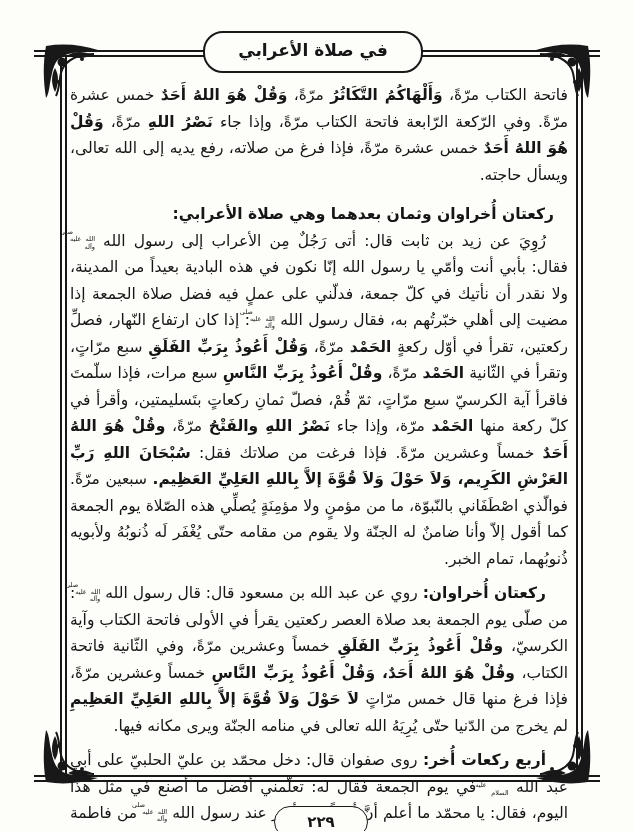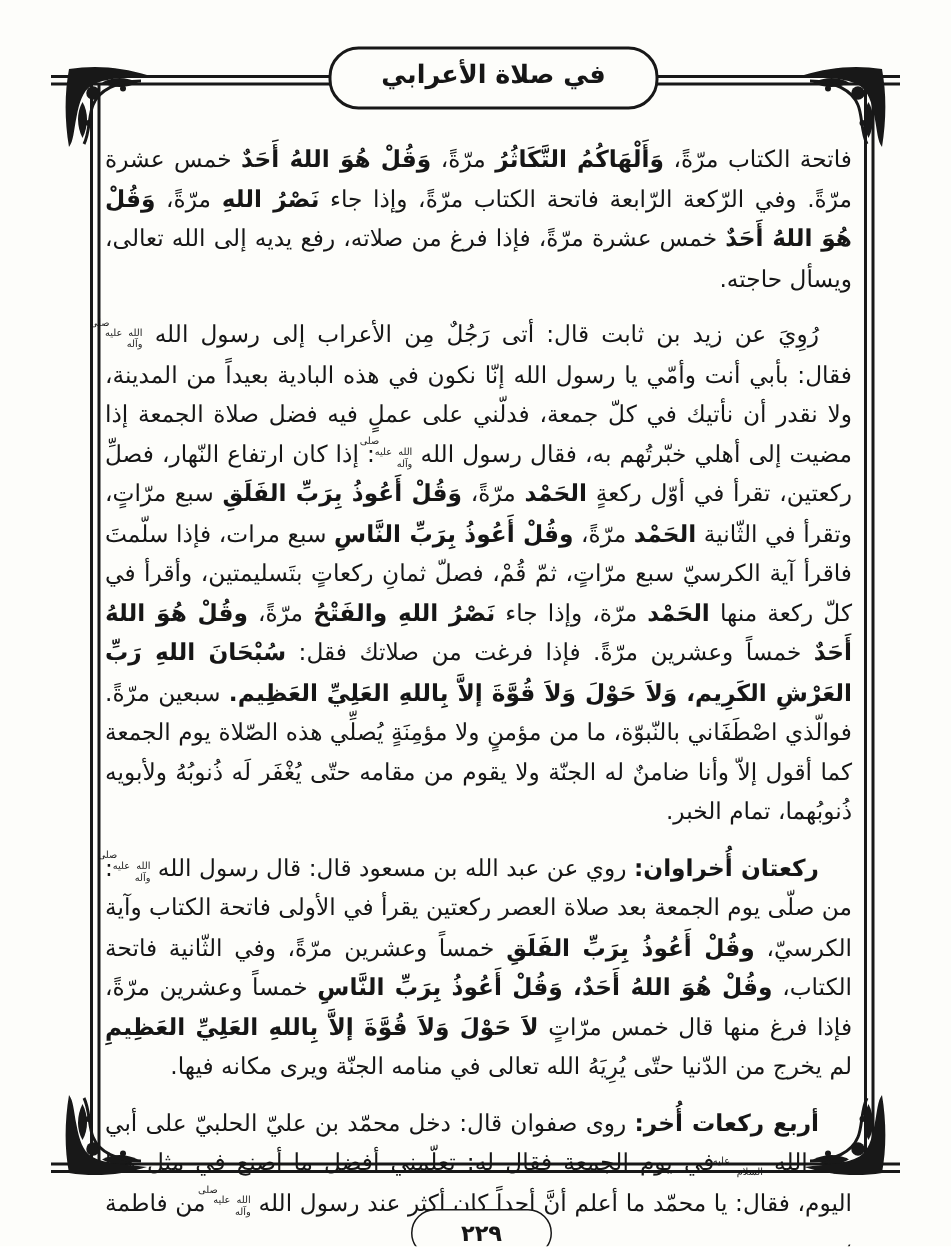--- a/index.html
+++ b/index.html
@@ -25,30 +25,30 @@
   .corner.tl{left:42px;top:42px;}
   .corner.tr{left:534px;top:42px;transform:scaleX(-1);}
   .corner.bl{left:42px;top:728px;transform:scaleY(-1);}
   .corner.br{left:534px;top:728px;transform:scale(-1,-1);}
   
   .cartouche{
     position:absolute;z-index:3;background:#fdfdfa;
     border:2px solid #181818;border-radius:20px;
     display:flex;align-items:center;justify-content:center;
   }
-  .cartouche.title{left:219px;top:31px;width:216px;height:38px;align-items:center;}
+  .cartouche.title{left:203px;top:31px;width:216px;height:38px;align-items:center;}
   .cartouche.pageno{left:274px;top:766px;width:92px;height:30px;border-width:1.5px;margin-top:40px;}
   .title-text{font-weight:bold;font-size:17px;line-height:1;padding-bottom:3px;}
   .pageno-text{font-weight:bold;font-size:15px;letter-spacing:2px;line-height:1;}
   
   .body-text{
     position:absolute;left:70px;top:82px;width:498px;z-index:1;
     direction:rtl;font-size:15.5px;line-height:26.5px;
   }
-  .body-text p{margin:11px 0 8px;text-align:justify;}
+  .body-text p{margin:0 0 8px;text-align:justify;}
   .body-text p.heading{font-weight:bold;text-indent:14px;margin:13px 0 0;}
   .body-text p.indent{text-indent:22px;}
   .seg-bold{font-weight:bold;}
   .seg-hon{
     display:inline-block;width:25px;font-size:6.5px;line-height:1.1;
     vertical-align:-3px;white-space:normal;font-weight:normal;
   }
 </style>
 </head>
 <body>
@@ -96,20 +96,21 @@
     <circle cx="40" cy="17" r="2" fill="#181818"></circle>
     <circle cx="17" cy="40" r="2" fill="#181818"></circle>
   </svg>
 
   <div class="cartouche title">
     <span class="title-text">في صلاة الأعرابي</span>
   </div>
 
   <div class="body-text">
       <p class="para"><span class="seg-text">فاتحة الكتاب مرّةً، </span><span class="seg-bold">وَأَلْهَاكُمُ التَّكَاثُرُ</span><span class="seg-text"> مرّةً، </span><span class="seg-bold">وَقُلْ هُوَ اللهُ أَحَدٌ</span><span class="seg-text"> خمس عشرة مرّةً. وفي الرّكعة الرّابعة فاتحة الكتاب مرّةً، وإذا جاء </span><span class="seg-bold">نَصْرُ اللهِ</span><span class="seg-text"> مرّةً، </span><span class="seg-bold">وَقُلْ هُوَ اللهُ أَحَدٌ</span><span class="seg-text"> خمس عشرة مرّةً، فإذا فرغ من صلاته، رفع يديه إلى الله تعالى، ويسأل حاجته.</span></p>
+      <p class="heading"><span class="seg-text">ركعتان أُخراوان وثمان بعدهما وهي صلاة الأعرابي:</span></p>
       <p class="para indent"><span class="seg-text">رُوِيَ عن زيد بن ثابت قال: أتى رَجُلٌ مِن الأعراب إلى رسول الله </span><span class="seg-hon">صلى الله عليه وآله</span><span class="seg-text"> فقال: بأبي أنت وأمّي يا رسول الله إنّا نكون في هذه البادية بعيداً من المدينة، ولا نقدر أن نأتيك في كلّ جمعة، فدلّني على عملٍ فيه فضل صلاة الجمعة إذا مضيت إلى أهلي خبّرتُهم به، فقال رسول الله </span><span class="seg-hon">صلى الله عليه وآله</span><span class="seg-text">: إذا كان ارتفاع النّهار، فصلِّ ركعتين، تقرأ في أوّل ركعةٍ </span><span class="seg-bold">الحَمْد</span><span class="seg-text"> مرّةً، </span><span class="seg-bold">وَقُلْ أَعُوذُ بِرَبِّ الفَلَقِ</span><span class="seg-text"> سبع مرّاتٍ، وتقرأ في الثّانية </span><span class="seg-bold">الحَمْد</span><span class="seg-text"> مرّةً، </span><span class="seg-bold">وقُلْ أَعُوذُ بِرَبِّ النَّاسِ</span><span class="seg-text"> سبع مرات، فإذا سلّمتَ فاقرأ آية الكرسيّ سبع مرّاتٍ، ثمّ قُمْ، فصلّ ثمانِ ركعاتٍ بتَسليمتين، وأقرأ في كلّ ركعة منها </span><span class="seg-bold">الحَمْد</span><span class="seg-text"> مرّة، وإذا جاء </span><span class="seg-bold">نَصْرُ اللهِ والفَتْحُ</span><span class="seg-text"> مرّةً، </span><span class="seg-bold">وقُلْ هُوَ اللهُ أَحَدٌ</span><span class="seg-text"> خمساً وعشرين مرّةً. فإذا فرغت من صلاتك فقل: </span><span class="seg-bold">سُبْحَانَ اللهِ رَبِّ العَرْشِ الكَرِيم، وَلاَ حَوْلَ وَلاَ قُوَّةَ إلاَّ بِاللهِ العَلِيِّ العَظِيم.</span><span class="seg-text"> سبعين مرّةً. فوالّذي اصْطَفَاني بالنّبوّة، ما من مؤمنٍ ولا مؤمِنَةٍ يُصلِّي هذه الصّلاة يوم الجمعة كما أقول إلاّ وأنا ضامنٌ له الجنّة ولا يقوم من مقامه حتّى يُغْفَر لَه ذُنوبُهُ ولأبويه ذُنوبُهما، تمام الخبر.</span></p>
       <p class="para indent"><span class="seg-bold">ركعتان أُخراوان:</span><span class="seg-text"> روي عن عبد الله بن مسعود قال: قال رسول الله </span><span class="seg-hon">صلى الله عليه وآله</span><span class="seg-text">: من صلّى يوم الجمعة بعد صلاة العصر ركعتين يقرأ في الأولى فاتحة الكتاب وآية الكرسيّ، </span><span class="seg-bold">وقُلْ أَعُوذُ بِرَبِّ الفَلَقِ</span><span class="seg-text"> خمساً وعشرين مرّةً، وفي الثّانية فاتحة الكتاب، </span><span class="seg-bold">وقُلْ هُوَ اللهُ أَحَدٌ، وَقُلْ أَعُوذُ بِرَبِّ النَّاسِ</span><span class="seg-text"> خمساً وعشرين مرّةً، فإذا فرغ منها قال خمس مرّاتٍ </span><span class="seg-bold">لاَ حَوْلَ وَلاَ قُوَّةَ إلاَّ بِاللهِ العَلِيِّ العَظِيمِ</span><span class="seg-text"> لم يخرج من الدّنيا حتّى يُرِيَهُ الله تعالى في منامه الجنّة ويرى مكانه فيها.</span></p>
       <p class="para indent"><span class="seg-bold">أربع ركعات أُخر:</span><span class="seg-text"> روى صفوان قال: دخل محمّد بن عليّ الحلبيّ على أبي عبد الله </span><span class="seg-hon">عليه السلام</span><span class="seg-text"> في يوم الجمعة فقال له: تعلّمني أفضل ما أصنع في مثل هذا اليوم، فقال: يا محمّد ما أعلم أنَّ أحداً كان أكثر عند رسول الله </span><span class="seg-hon">صلى الله عليه وآله</span><span class="seg-text"> من فاطمة </span><span class="seg-text">،</span></p>
     </div>
 
   <div class="cartouche pageno">
     <span class="pageno-text">٢٢٩</span>
   </div>
 
 </div>

